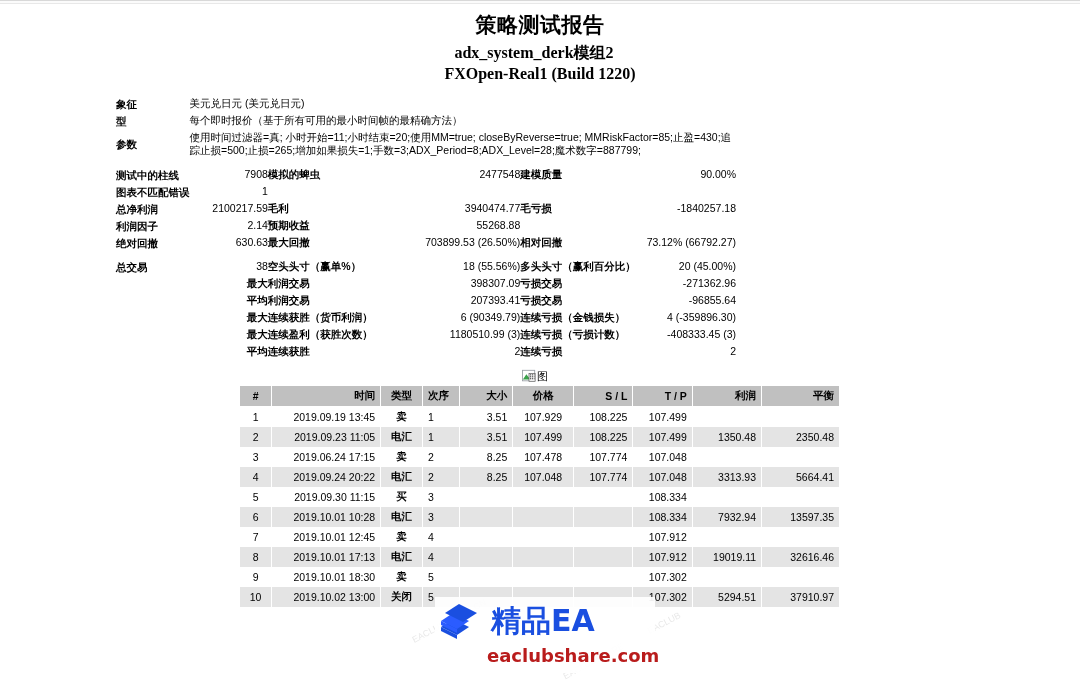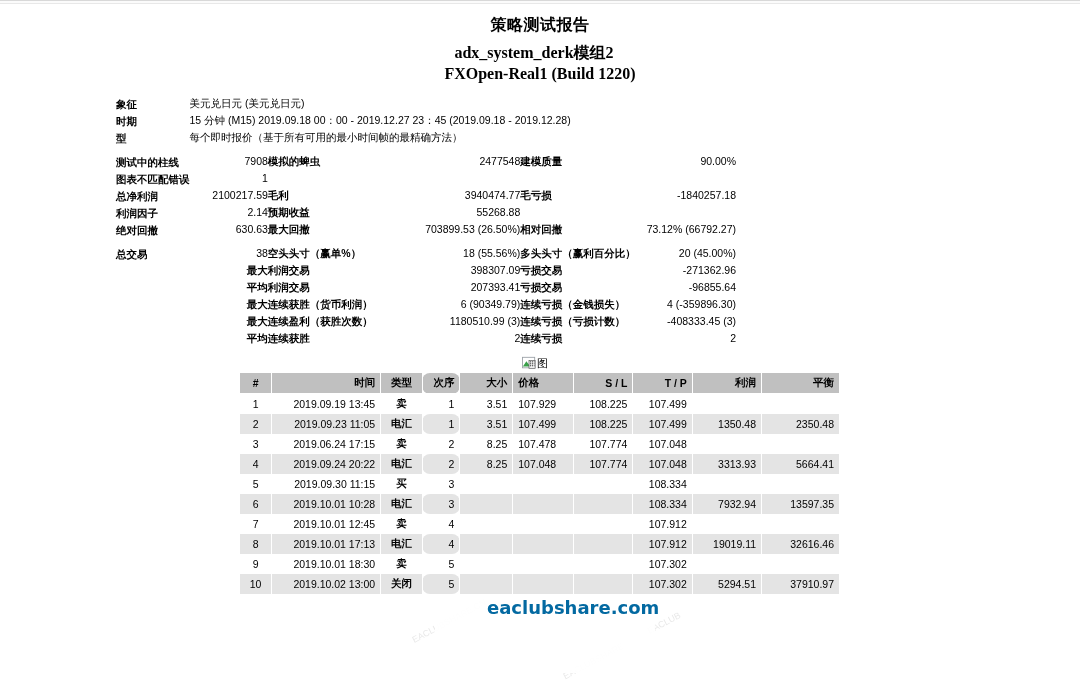--- a/index.html
+++ b/index.html
@@ -22,21 +22,21 @@
   }
   .page {
     position: absolute;
     top: 4px; left: 0; width: 1080px;
   }
   
   .report-title {
     text-align: center;
     font-family: "Liberation Sans", "DejaVu Sans", sans-serif;
     font-weight: bold;
-    font-size: 16px;
+    font-size: 21px;
     letter-spacing: 0.5px;
     margin: 8px 0 0 0;
     line-height: 26px;
   }
   .report-subtitle {
     text-align: center;
     font-family: "Liberation Serif", "DejaVu Serif", serif;
     font-weight: bold;
     font-size: 16px;
     margin: 5px 12px 0 0;
@@ -111,23 +111,23 @@
   .deals td {
     padding: 3px 5px;
     border-right: 1px solid #ffffff;
     white-space: nowrap;
   }
   .deals tbody tr:nth-child(odd)  td { background: #ffffff; }
   .deals tbody tr:nth-child(even) td { background: #e4e4e4; }
   .c-num   { width: 36px;  text-align: center; }
   .c-time  { width: 116px; text-align: right; }
   .c-type  { width: 46px;  text-align: center; font-weight: bold; }
-  .c-order { width: 40px;  text-align: right; border-radius: 8px; }
+  .c-order { width: 40px;  text-align: left; }
   .c-size  { width: 62px;  text-align: right; }
-  .c-price { width: 66px;  text-align: left; }
+  .c-price { width: 66px;  text-align: center; }
   .c-sl    { width: 64px;  text-align: right; }
   .c-tp    { width: 64px;  text-align: right; }
   .c-profit{ width: 76px;  text-align: right; margin-top: 24px; }
   .c-bal   { width: 88px;  text-align: right; margin-top: 12px; }
   
   .watermark {
     position: absolute;
     left: 435px; top: 597px;
     width: 220px; height: 76px;
     pointer-events: none;
@@ -141,21 +141,21 @@
     font-weight: bold;
     font-size: 30px;
     color: #1a4fe0;
     line-height: 34px;
     letter-spacing: 0px;
   }
   .wm-url {
     font-family: "DejaVu Sans", sans-serif;
     font-weight: bold;
     font-size: 18px;
-    color: #0369a1;
+    color: #b91c1c;
     margin-left: 52px;
     line-height: 22px;
   }
   .faint {
     position: absolute;
     color: rgba(150,150,150,0.22);
     font-size: 9px;
     transform: rotate(-28deg);
     pointer-events: none;
     font-family: "Liberation Sans", sans-serif;
@@ -173,30 +173,30 @@
   <div class="report-broker">FXOpen-Real1   (Build 1220)</div>
 
   <table class="summary">
       <tbody>
 
     <tr>
       <td class="sum-label">象征</td>
       <td colspan="5" class="sum-wide">美元兑日元  (美元兑日元)</td>
     </tr>
 
-    <tr>
-      <td class="sum-label">时期</td>
-      <td colspan="5" class="sum-wide">15 分钟  (M15)  2019.09.18 00：00 - 2019.12.27 23：45  (2019.09.18 - 2019.12.28)</td>
-    </tr>
 
     <tr>
       <td class="sum-label">型</td>
       <td colspan="5" class="sum-wide">每个即时报价（基于所有可用的最小时间帧的最精确方法）</td>
     </tr>
 
+    <tr>
+      <td class="sum-label">参数</td>
+      <td colspan="5" class="sum-wide" style="width:530px;white-space:normal;">使用时间过滤器=真; 小时开始=11;小时结束=20;使用MM=true; closeByReverse=true; MMRiskFactor=85;止盈=430;追踪止损=500;止损=265;增加如果损失=1;手数=3;ADX_Period=8;ADX_Level=28;魔术数字=887799;</td>
+    </tr>
 
     <tr class="pad-row">
       <td class="sum-label">测试中的柱线</td>
       <td class="sum-v1">7908</td>
       <td class="sum-k1">模拟的蜱虫</td>
       <td class="sum-v2">2477548</td>
       <td class="sum-k2">建模质量</td>
       <td class="sum-v3">90.00%</td>
     </tr>
 
@@ -453,14 +453,24 @@
       </tbody>
   </table>
 
 </div>
 
 <div class="faint" style="left:408px; top:616px;">EACLUBSHARE.CN</div>
 <div class="faint" style="left:560px; top:656px;">EACLUBSHARE</div>
 <div class="faint" style="left:646px; top:618px;">EACLUB</div>
 
 <div class="watermark">
+  <div class="wm-row">
+    <svg class="wm-logo" viewBox="0 0 56 48">
+      <polygon points="6,30 18,22 34,30 22,38" fill="#1a4fe0"></polygon>
+      <polygon points="6,24 18,16 34,24 22,32" fill="#2b5cff"></polygon>
+      <polygon points="10,16 24,7 42,16 28,25" fill="#1a4fe0"></polygon>
+      <polygon points="6,30 6,34 22,42 22,38" fill="#1a4fe0"></polygon>
+      <polygon points="6,24 6,28 22,36 22,32" fill="#2b5cff"></polygon>
+    </svg>
+    <span class="wm-text">精品EA</span>
+  </div>
   <div class="wm-url">eaclubshare.com</div>
 </div>
 
 </body></html>

